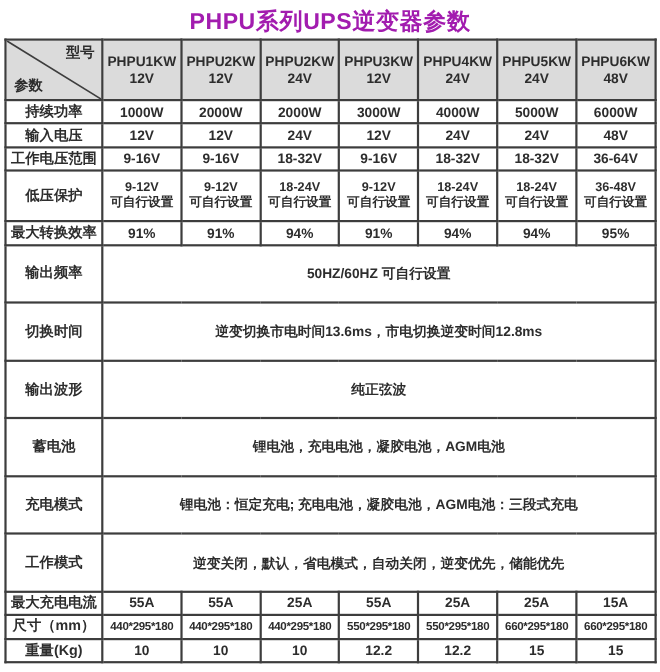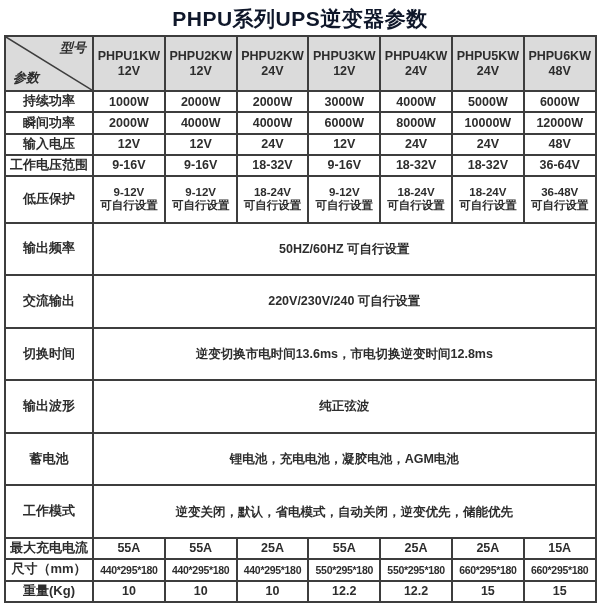--- a/index.html
+++ b/index.html
@@ -5,21 +5,21 @@
   html,body{margin:0;padding:0;}
   body{
     width:600px;height:611px;overflow:hidden;background:#ffffff;
     font-family:"Liberation Sans","DejaVu Sans",sans-serif;
     -webkit-font-smoothing:antialiased;
   }
   .page{width:600px;height:611px;}
   .page-title{
     height:30px;padding-top:5px;
     text-align:center;
-    font-size:21px;font-weight:bold;color:#0f172a;
+    font-size:21px;font-weight:bold;color:#a21caf;
     letter-spacing:0.5px;
   }
   table.spec-table{
     border-collapse:collapse;
     table-layout:fixed;
     width:591px;height:568px;
     margin-left:4px;
   }
   .spec-table col.c-label{width:88px;}
   .spec-table col.c-data{width:71.8px;}
@@ -38,22 +38,22 @@
   tr.r-lvp{height:37px;padding-left:48px;}
   tr.r-lvp td{font-size:11.5px;margin-left:12px;}
   tr.r-lvp td span{display:block;}
   tr.r-span{height:42px;}
   tr.r-tall{height:17px;border-radius:15px;}
   tr.r-size td{font-size:10.5px;letter-spacing:-0.3px;padding:0;margin-top:20px;}
   th.row-label{font-size:13px;}
   
   th.corner{position:relative;padding:0;}
   th.corner svg{position:absolute;left:0;top:0;width:100%;height:100%;display:block;}
-  .corner-tr{position:absolute;top:4px;right:6px;font-size:13px;font-style:italic;}
-  .corner-bl{position:absolute;bottom:4px;left:7px;font-size:13px;font-style:italic;}
+  .corner-tr{position:absolute;top:4px;right:6px;font-size:13px;}
+  .corner-bl{position:absolute;bottom:4px;left:7px;font-size:13px;}
 </style>
 </head>
 <body>
 
 <div class="page">
   <div class="page-title">PHPU系列UPS逆变器参数</div>
 
   <table class="spec-table">
     <colgroup>
       <col class="c-label">
@@ -109,30 +109,20 @@
       <th class="row-label">持续功率</th>
       <td>1000W</td>
       <td>2000W</td>
       <td>2000W</td>
       <td>3000W</td>
       <td>4000W</td>
       <td>5000W</td>
       <td>6000W</td>
     </tr>
 
-    <tr class="r-std">
-      <th class="row-label">瞬间功率</th>
-      <td>2000W</td>
-      <td>4000W</td>
-      <td>4000W</td>
-      <td>6000W</td>
-      <td>8000W</td>
-      <td>10000W</td>
-      <td>12000W</td>
-    </tr>
 
     <tr class="r-std">
       <th class="row-label">输入电压</th>
       <td>12V</td>
       <td>12V</td>
       <td>24V</td>
       <td>12V</td>
       <td>24V</td>
       <td>24V</td>
       <td>48V</td>
@@ -174,47 +164,57 @@
       <td>
             <span>18-24V</span>
             <span>可自行设置</span>
           </td>
       <td>
             <span>36-48V</span>
             <span>可自行设置</span>
           </td>
     </tr>
 
+    <tr class="r-std">
+      <th class="row-label">最大转换效率</th>
+      <td>91%</td>
+      <td>91%</td>
+      <td>94%</td>
+      <td>91%</td>
+      <td>94%</td>
+      <td>94%</td>
+      <td>95%</td>
+    </tr>
 
     <tr class="r-span">
       <th class="row-label">输出频率</th>
       <td colspan="7">50HZ/60HZ 可自行设置</td>
     </tr>
 
-    <tr class="r-span">
-      <th class="row-label">交流输出</th>
-      <td colspan="7">220V/230V/240 可自行设置</td>
-    </tr>
 
     <tr class="r-span">
       <th class="row-label">切换时间</th>
       <td colspan="7">逆变切换市电时间13.6ms，市电切换逆变时间12.8ms</td>
     </tr>
 
     <tr class="r-span">
       <th class="row-label">输出波形</th>
       <td colspan="7">纯正弦波</td>
     </tr>
 
 
     <tr class="r-span">
       <th class="row-label">蓄电池</th>
       <td colspan="7">锂电池，充电电池，凝胶电池，AGM电池</td>
     </tr>
 
+    <tr class="r-span">
+      <th class="row-label">充电模式</th>
+      <td colspan="7">锂电池：恒定充电;  充电电池，凝胶电池，AGM电池：三段式充电</td>
+    </tr>
 
     <tr class="r-span">
       <th class="row-label">工作模式</th>
       <td colspan="7">逆变关闭，默认，省电模式，自动关闭，逆变优先，储能优先</td>
     </tr>
 
     <tr class="r-tall">
       <th class="row-label">最大充电电流</th>
       <td>55A</td>
       <td>55A</td>

